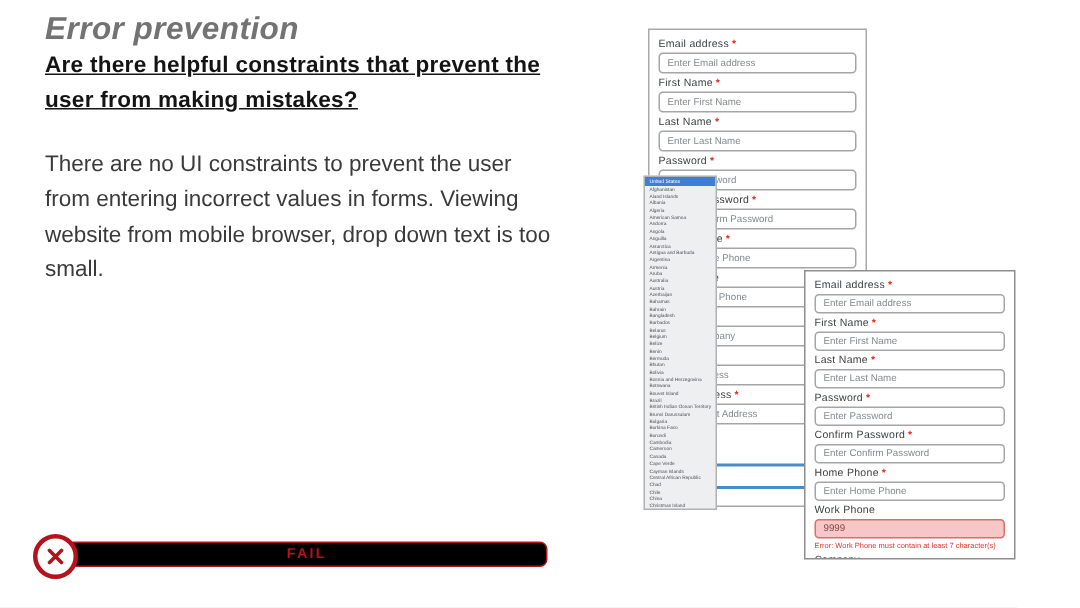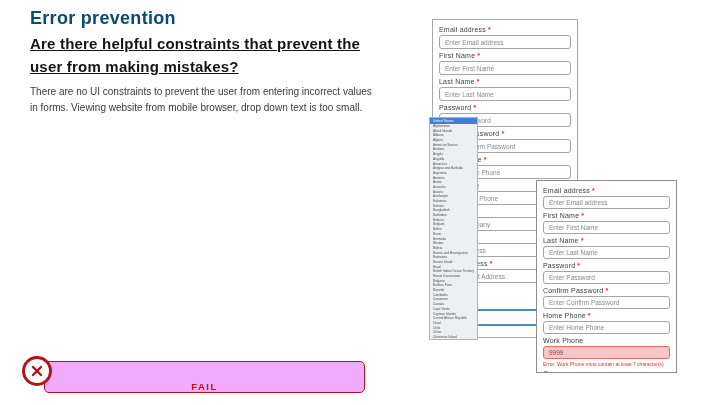--- a/index.html
+++ b/index.html
@@ -2,36 +2,36 @@
 <html><head>
 <meta charset="utf-8">
 <style>
   html,body { margin:0; padding:0; background:#e9e9e9; }
   .slide {
     position:relative; width:720px; height:405px; background:#ffffff;
     overflow:hidden; font-family:"Liberation Sans", sans-serif;
   }
   
   .title {
-    position:absolute; left:30px; top:8px; font-size:18px; font-weight:700;
-    color:#0c4a6e; letter-spacing:0.3px;
+    position:absolute; left:30px; top:8px; font-size:21px; font-weight:700;
+    color:#737373; letter-spacing:0.3px;font-style:italic;
   }
   .subtitle {
     position:absolute; left:30px; top:33px; width:352px; font-size:15px;
     font-weight:700; line-height:1.5; color:#141414; letter-spacing:0.2px;text-decoration:underline;
   }
   .body-text {
-    position:absolute; left:30px; top:84px; width:345px; font-size:10px;
+    position:absolute; left:30px; top:98px; width:345px; font-size:15px;
     line-height:1.55; color:#3a3a3a;
   }
   
   .fail-banner {
-    position:absolute; left:44px; top:361px; width:321px; height:32px;
-    border-radius:5px; border:1.5px solid #b5121b; background:#f0abfc;
-    display:flex; align-items:flex-end; justify-content:center; box-sizing:border-box;
+    position:absolute; left:44px; top:361px; width:321px; height:17px;
+    border-radius:5px; border:1.5px solid #b5121b; background:#000000;
+    display:flex; align-items:center; justify-content:center; box-sizing:border-box;
     z-index:4;
   }
   .fail-label { font-size:9.5px; font-weight:700; color:#b5121b; letter-spacing:1.5px; }
   .fail-icon {
     position:absolute; left:22px; top:356px; width:30px; height:30px; z-index:5;
     border-radius:50%; background:#ffffff; border:3px solid #b5121b; box-sizing:border-box;
     display:flex; align-items:center; justify-content:center;
   }
   
   .form-card {

